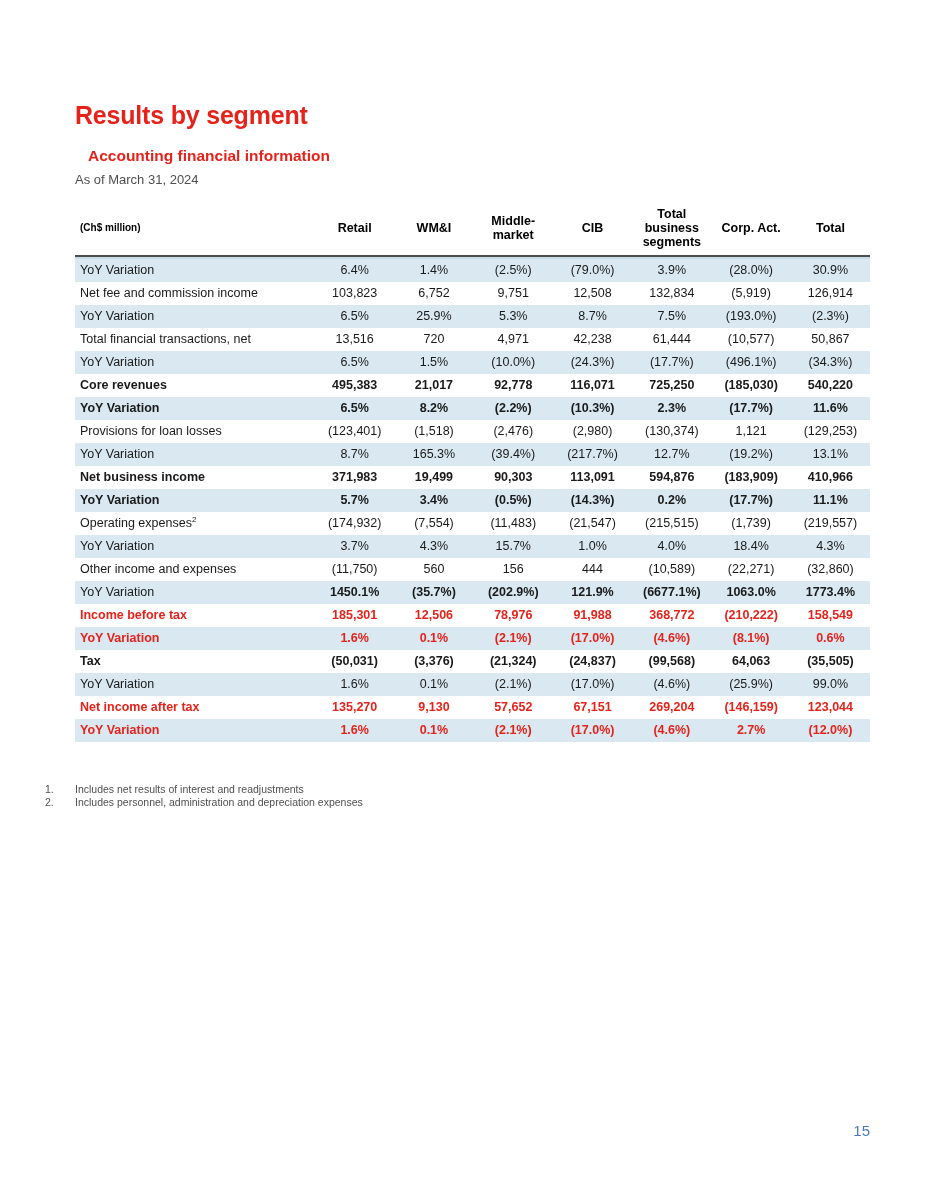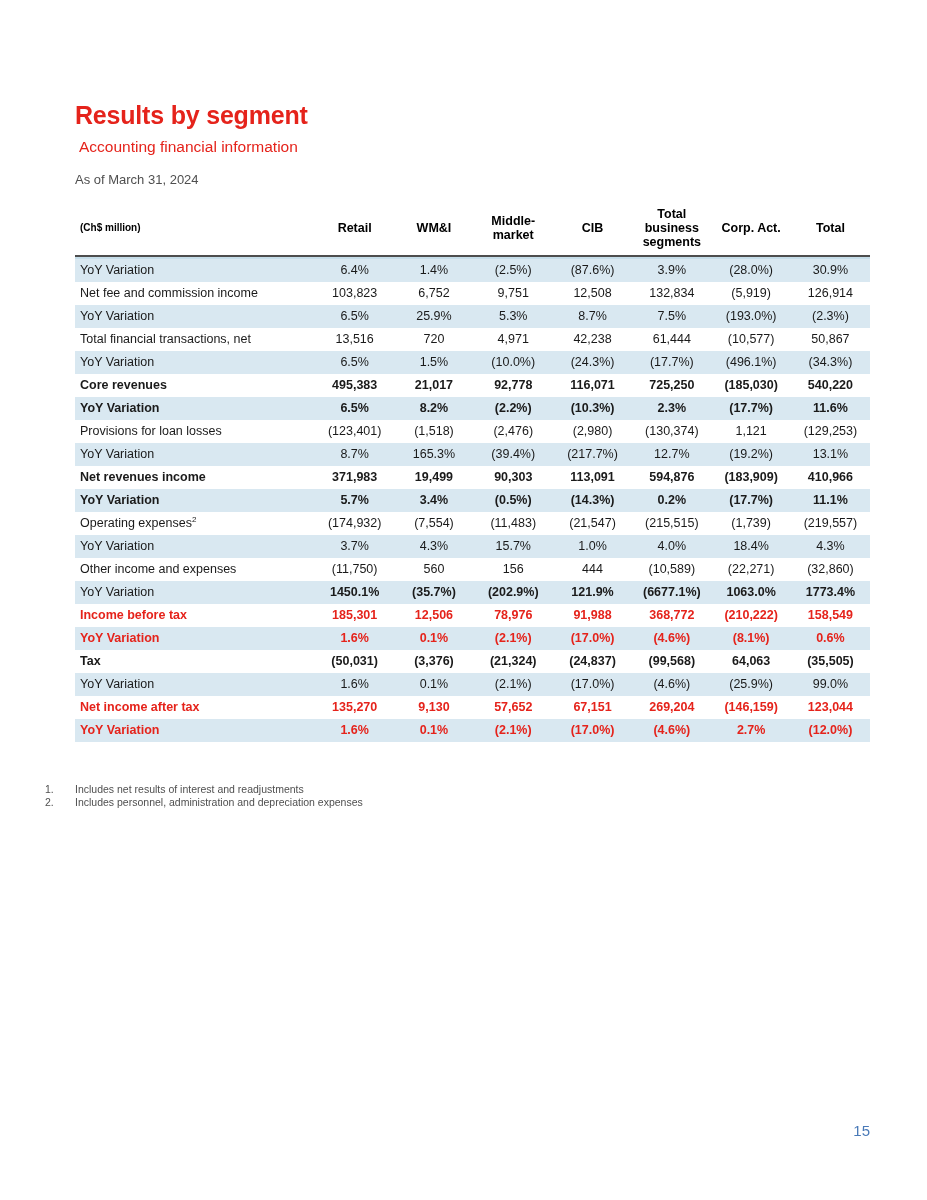--- a/index.html
+++ b/index.html
@@ -16,22 +16,22 @@
     width:927px;height:1200px;background:#ffffff;overflow:hidden;
     font-family:"Liberation Sans",sans-serif;color:var(--ink);
   }
   .page{position:relative;width:927px;height:1200px;}
 
   .title{
     margin:0;position:absolute;left:75px;top:101px;
     font-size:25px;font-weight:bold;color:var(--red);letter-spacing:-0.2px;
   }
   .subtitle{
-    margin:4px;position:absolute;left:75px;top:134px;
-    font-size:15.5px;font-weight:normal;color:var(--red);
+    margin:13px;position:absolute;left:75px;top:134px;
+    font-size:15.5px;font-weight:bold;color:var(--red);
   }
   .asof{
     margin:0;position:absolute;left:75px;top:172px;
     font-size:13px;color:var(--gray);
   }
 
   table.results{
     position:absolute;left:75px;top:200px;
     border-collapse:collapse;table-layout:fixed;width:795px;
     font-size:12.5px;
@@ -106,21 +106,21 @@
     </thead>
     <tbody id="table-body">
         <tr class="spacer-row">
           <td colspan="8"></td>
         </tr>
         <tr class="stripe">
           <td class="label">YoY Variation</td>
           <td class="val">6.4%</td>
           <td class="val">1.4%</td>
           <td class="val">(2.5%)</td>
-          <td class="val">(87.6%)</td>
+          <td class="val">(79.0%)</td>
           <td class="val">3.9%</td>
           <td class="val">(28.0%)</td>
           <td class="val">30.9%</td>
         </tr>
         <tr class="">
           <td class="label">Net fee and commission income</td>
           <td class="val">103,823</td>
           <td class="val">6,752</td>
           <td class="val">9,751</td>
           <td class="val">12,508</td>
@@ -192,21 +192,21 @@
           <td class="label">YoY Variation</td>
           <td class="val">8.7%</td>
           <td class="val">165.3%</td>
           <td class="val">(39.4%)</td>
           <td class="val">(217.7%)</td>
           <td class="val">12.7%</td>
           <td class="val">(19.2%)</td>
           <td class="val">13.1%</td>
         </tr>
         <tr class="">
-          <td class="label b">Net revenues income</td>
+          <td class="label b">Net business income</td>
           <td class="val b">371,983</td>
           <td class="val b">19,499</td>
           <td class="val b">90,303</td>
           <td class="val b">113,091</td>
           <td class="val b">594,876</td>
           <td class="val b">(183,909)</td>
           <td class="val b">410,966</td>
         </tr>
         <tr class="stripe">
           <td class="label b">YoY Variation</td>

